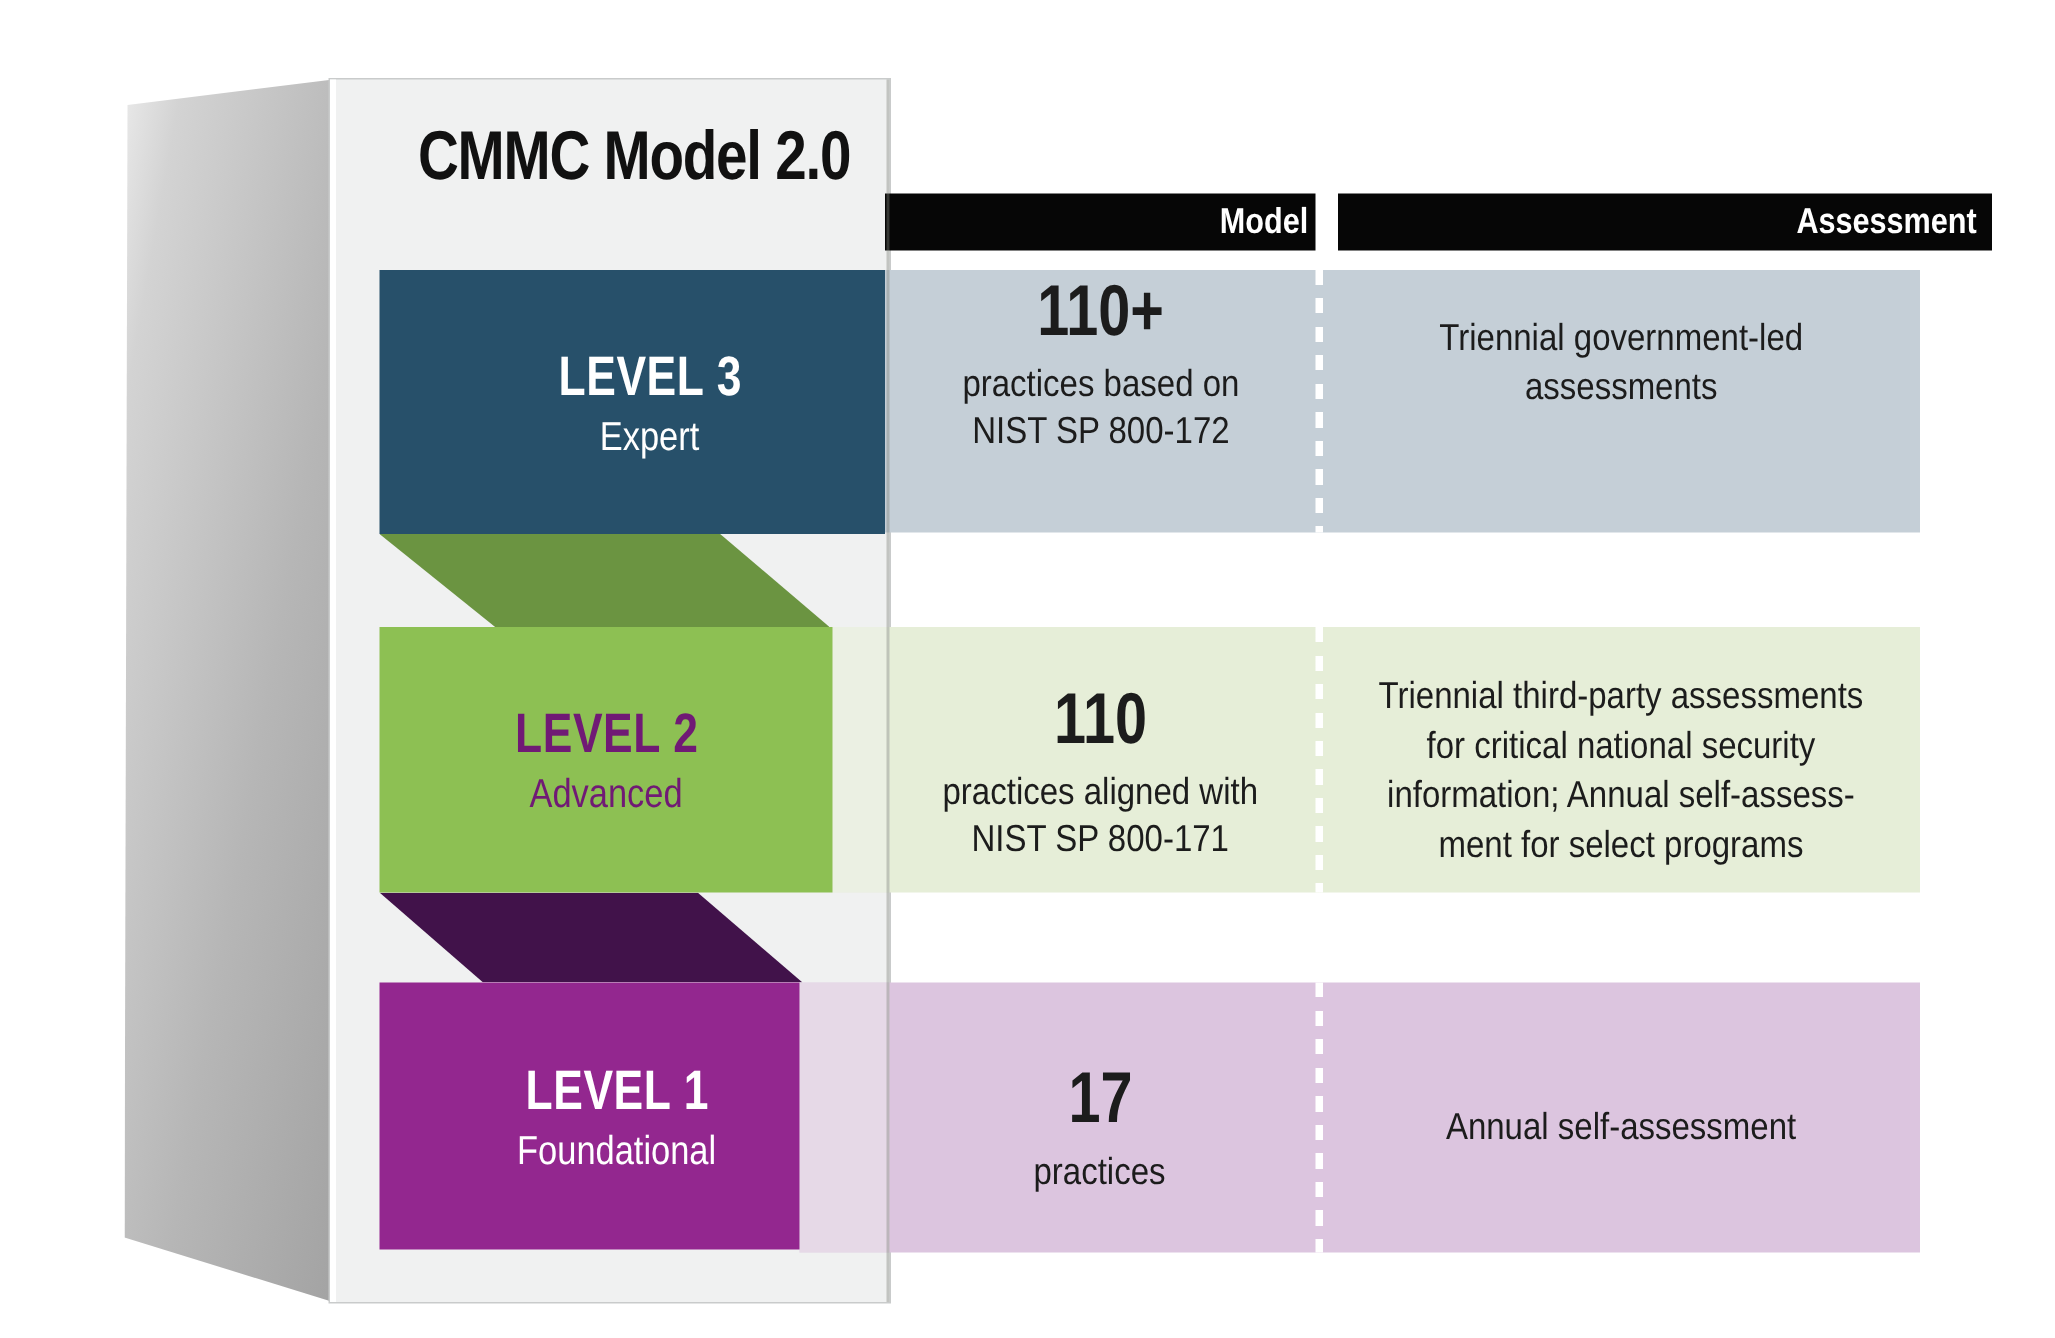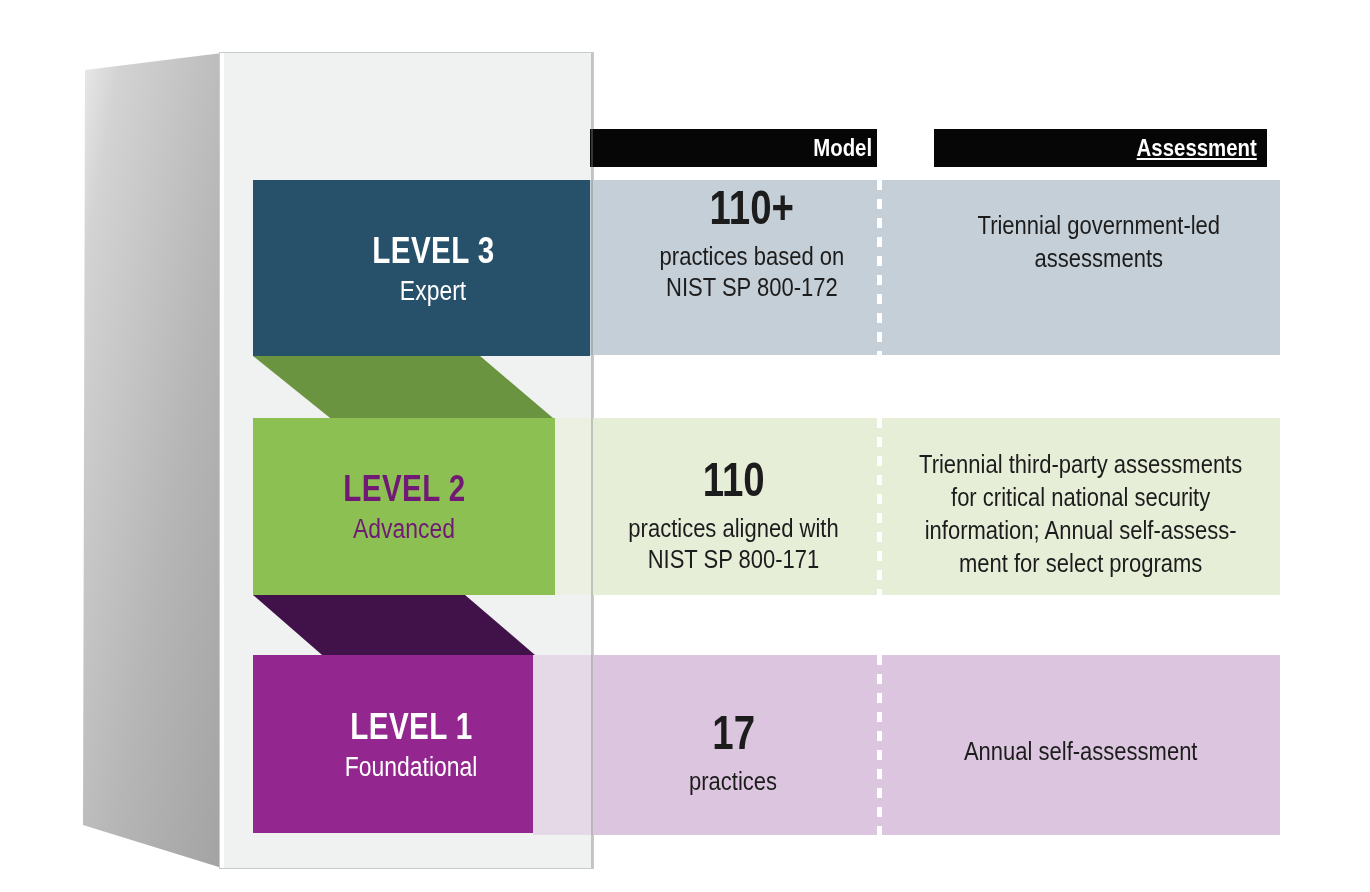--- a/index.html
+++ b/index.html
@@ -32,21 +32,21 @@
   .title-text {
     font-size:46px; font-weight:700; color:#111111; letter-spacing:-1px;
     transform:scaleX(0.82); white-space:nowrap; display:inline-block;
   }
   
   .hdr {
     position:absolute; height:38px; top:129px; z-index:3;
     display:flex; align-items:center; justify-content:flex-end; color:#ffffff;
   }
   .hdr-model { left:590px; width:287px; }
-  .hdr-assess { left:934px; width:333px;text-decoration:underline; }
+  .hdr-assess { left:892px; width:436px; }
   .hdr span { font-size:24px; font-weight:700; transform:scaleX(0.85); display:inline-block; white-space:nowrap; }
   
   .row { position:absolute; z-index:3; }
   .row-l3 { left:590px; top:180px; width:690px; height:175px; }
   .row-l2 { left:555px; top:418px; width:725px; height:177px; }
   .row-l1 { left:533px; top:655px; width:747px; height:180px; }
   .wash { position:absolute; left:0; top:0; bottom:0; background:rgba(241,241,241,0.45); }
   
   .divider {
     position:absolute; left:877px; width:5px; z-index:4;
@@ -69,35 +69,38 @@
   .box-l1 { left:253px; top:655px; width:280px; height:178px;padding-left:36px; }
   .level-label { font-size:37px; font-weight:700; letter-spacing:0.5px; transform:scaleX(0.8); white-space:nowrap; display:inline-block; }
   .level-sub { font-size:27px; margin-top:4px; transform:scaleX(0.85); white-space:nowrap; display:inline-block; }
   
   .cell {
     position:absolute; z-index:8; color:#1c1c1c; text-align:center;
     display:flex; flex-direction:column; align-items:center; justify-content:center;
   }
   .cell-model  { left:590px; width:287px; }
   .cell-assess { left:882px; width:398px;justify-content:center; }
-  .cell-r3 { top:180px; height:123px;margin-left:18px; }
+  .cell-r3 { top:180px; height:123px; }
   .cell-r2 { top:418px; height:191px; }
   .cell-r1 { top:655px; height:193px; }
   .model-value { font-size:48px; font-weight:700; transform:scaleX(0.8); white-space:nowrap; display:inline-block; }
   .model-desc  { font-size:25px; line-height:1.25; white-space:pre-line; transform:scaleX(0.88); margin-top:6px; display:inline-block; }
   .assess-text { font-size:25px; line-height:1.32; white-space:pre-line; transform:scaleX(0.88); display:inline-block; }
 </style>
 </head>
 <body>
 
 <div class="stage">
 
   <div class="side-face"></div>
   <div class="panel"></div>
 
+  <div class="title-wrap">
+    <span class="title-text">CMMC Model 2.0</span>
+  </div>
 
   <div class="hdr hdr-model" style="background: rgb(6, 6, 6); color: rgb(255, 255, 255);">
     <span>Model</span>
   </div>
   <div class="hdr hdr-assess" style="background: rgb(6, 6, 6); color: rgb(255, 255, 255);">
     <span>Assessment</span>
   </div>
 
   <div class="row row-l3" style="background: rgb(197, 207, 215);"></div>
   <div class="row row-l2" style="background: rgb(230, 238, 216);">

